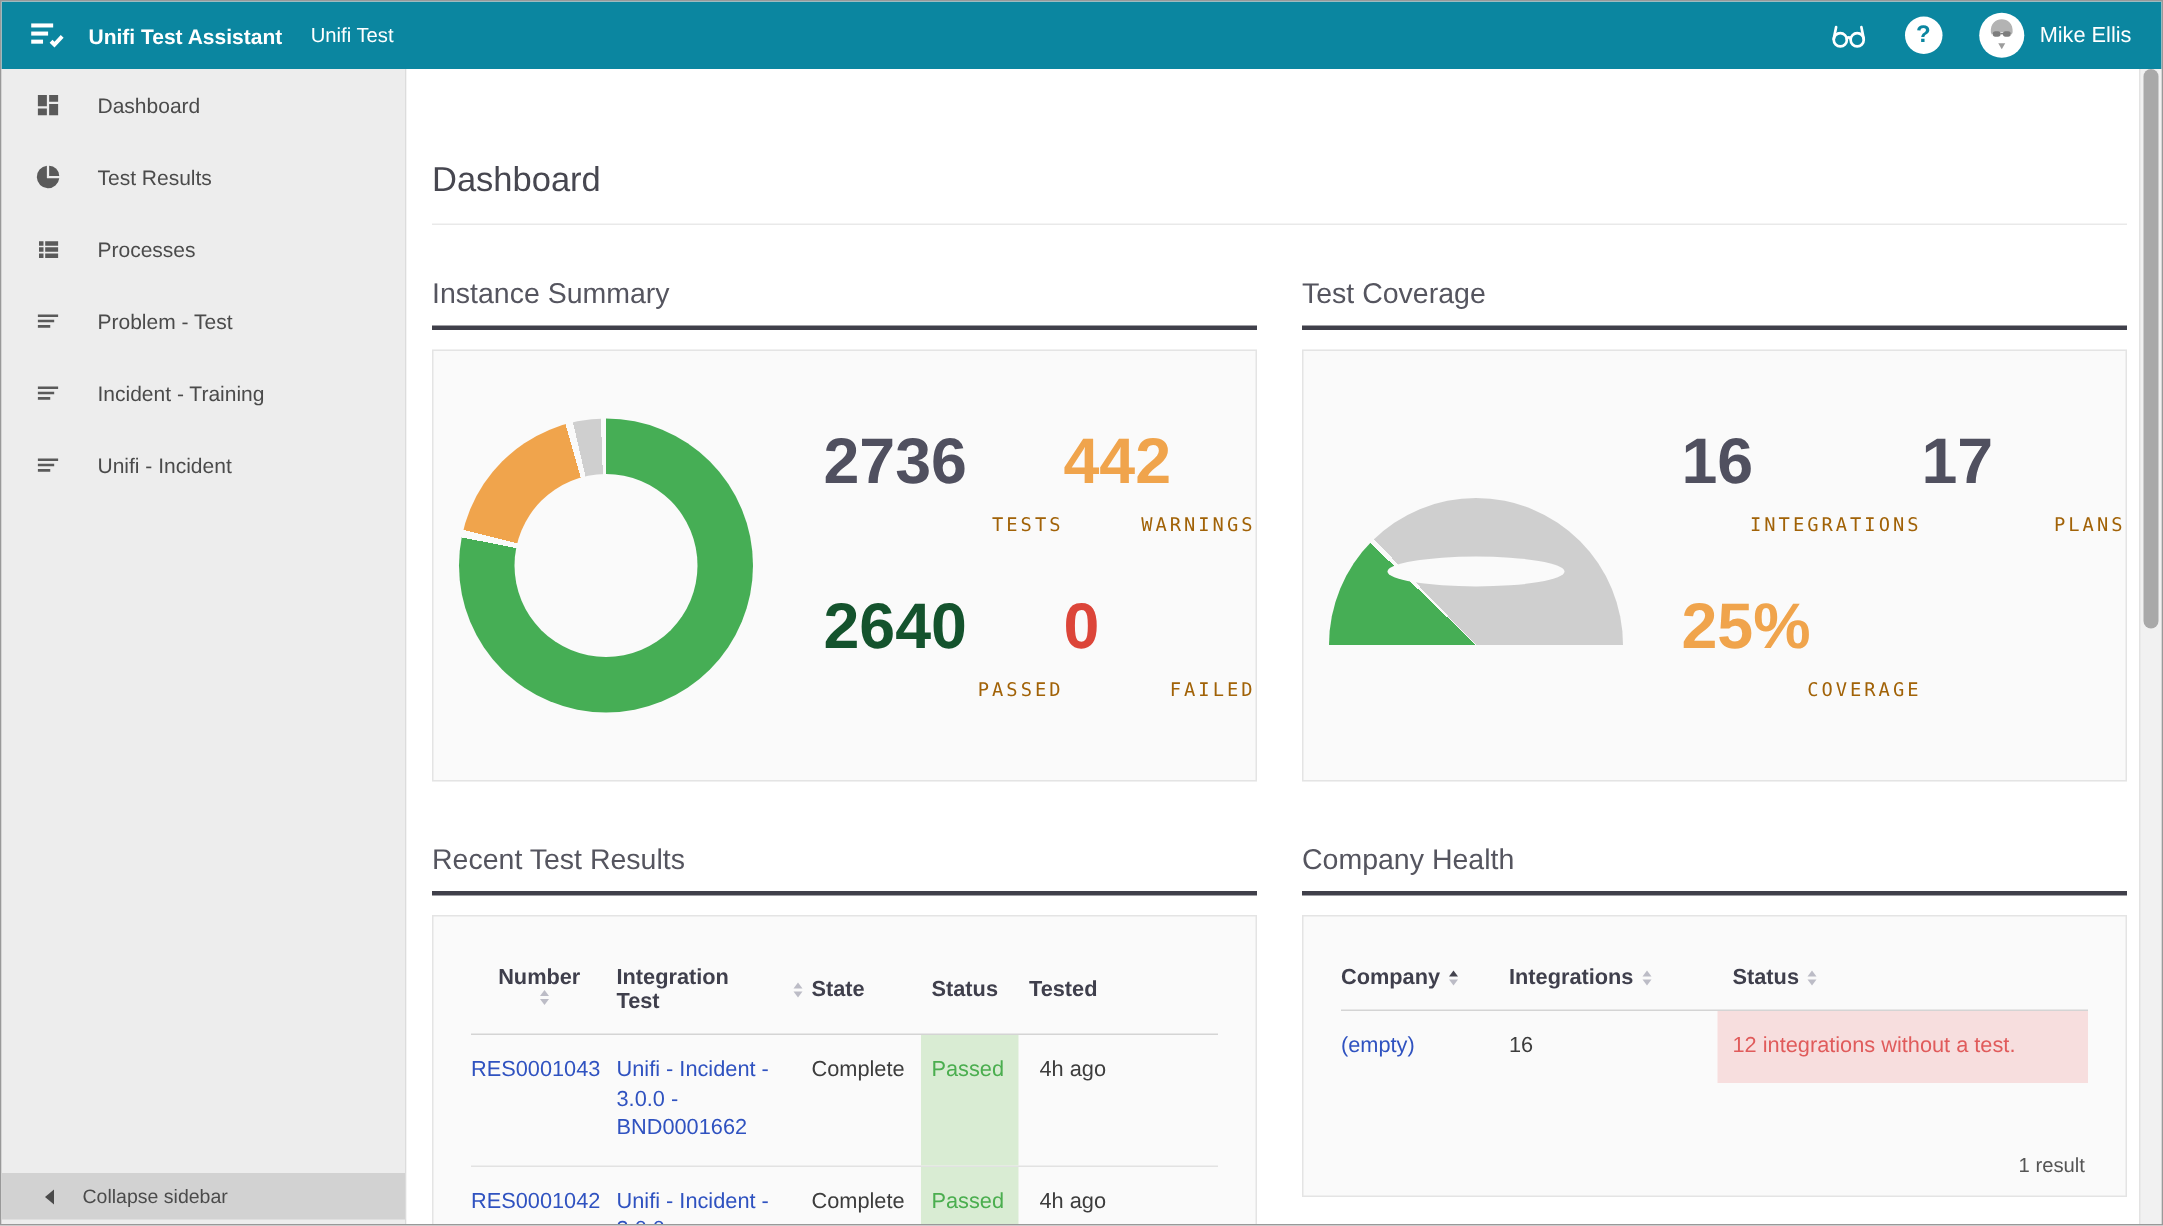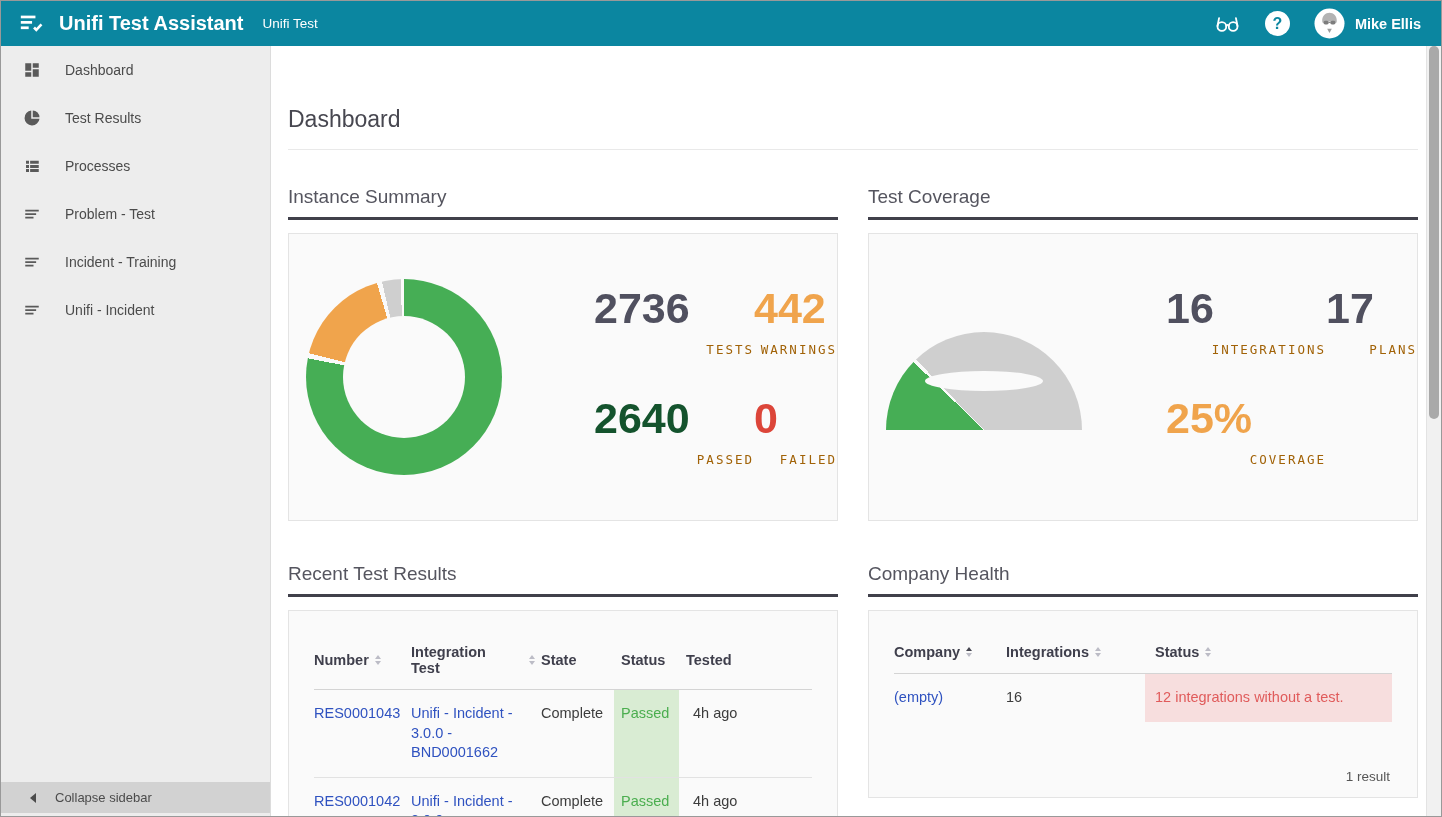--- a/index.html
+++ b/index.html
@@ -14,29 +14,29 @@
     border:1px solid #999; overflow:hidden; background:#fff;
   }
 
   
   .topbar {
     position:absolute; top:0; left:0; right:0; height:45px;
     background:#0b86a0; display:flex; align-items:center;
     padding:0 14px 0 14px; color:#fff; z-index:10;
   }
   .menu-btn { width:32px; height:32px; display:flex; align-items:center; justify-content:center; cursor:pointer; }
-  .app-title { font-size:20px; font-weight:bold; margin-left:12px; white-space:nowrap; }
+  .app-title { font-size:14px; font-weight:bold; margin-left:12px; white-space:nowrap; }
   .env-label { font-size:13.5px; margin-left:19px; white-space:nowrap; }
   .tb-right { margin-left:auto; display:flex; align-items:center; gap:24px; padding-right:6px; }
   .help-btn {
     width:25px; height:25px; border-radius:50%; background:#fff; color:#0b86a0;
     font-weight:bold; font-size:16px; display:flex; align-items:center; justify-content:center; cursor:pointer;
   }
   .avatar-wrap { display:flex; align-items:center; gap:10px; cursor:pointer; }
-  .user-name { font-size:14.5px; font-weight:700; }
+  .user-name { font-size:14.5px; font-weight:400; }
 
   
   .sidebar {
     position:absolute; top:45px; left:0; bottom:0; width:270px;
     background:#ededed; border-right:1px solid #dcdcdc;
   }
   .side-item {
     height:48px; display:flex; align-items:center; padding-left:22px; gap:24px;
     color:#4b4b4b; font-size:14px; cursor:pointer;
   }
@@ -58,21 +58,21 @@
   .grid { display:grid; grid-template-columns:1fr 1fr; column-gap:30px; margin-top:36px; }
 
   .section-heading {
     font-size:19px; font-weight:normal; color:#55555f; margin:0;
     padding-bottom:9px; border-bottom:3px solid #40404a;
   }
   .sec-lower { margin-top:42px; }
   .panel { margin-top:13px; background:#fafafa; border:1px solid #e4e4e4; }
 
   
-  .panel.summary { height:288px; display:flex; align-items:center; padding-left:17px;gap:45px; }
+  .panel.summary { height:288px; display:flex; align-items:center; padding-left:17px; }
   .donut {
     width:196px; height:196px; border-radius:50%; position:relative; flex:none;
     background:conic-gradient(
       #46ae55 0deg 281deg,
       #fafafa 281deg 284deg,
       #f0a44c 284deg 344deg,
       #fafafa 344deg 347deg,
       #cfcfcf 347deg 358deg,
       #fafafa 358deg 360deg);
   }
@@ -100,21 +100,21 @@
   .panel.health { height:188px; display:flex; flex-direction:column; }
 
   .thead { display:flex; font-size:14.5px; font-weight:bold; color:#3f3f4c;
            padding-bottom:13px; border-bottom:1px solid #d4d4d4; }
   .trow { display:flex; border-bottom:1px solid #e2e2e2; font-size:14.5px; color:#3c3c3c; line-height:1.35; }
   .trow:last-child { border-bottom:none; }
   .cell { padding:14px 6px 14px 0; }
   .hcell { padding-right:6px; display:flex; align-items:center; }
 
   
-  .col-num { width:97px; }
+  .col-num { width:97px;flex-direction:column; }
   .col-it  { width:130px;gap:20px; }
   .col-state { width:73px; }
   .col-status { width:65px; }
   .col-tested { flex:1; padding-left:14px; }
   .hcell.col-status, .hcell.col-tested { padding-left:7px; }
   .cell.col-status { padding-left:7px; padding-right:7px; }
   .cell.status-green { background:#d9ecd3; color:#4bae4f; }
 
   
   .col-company { width:112px; }

